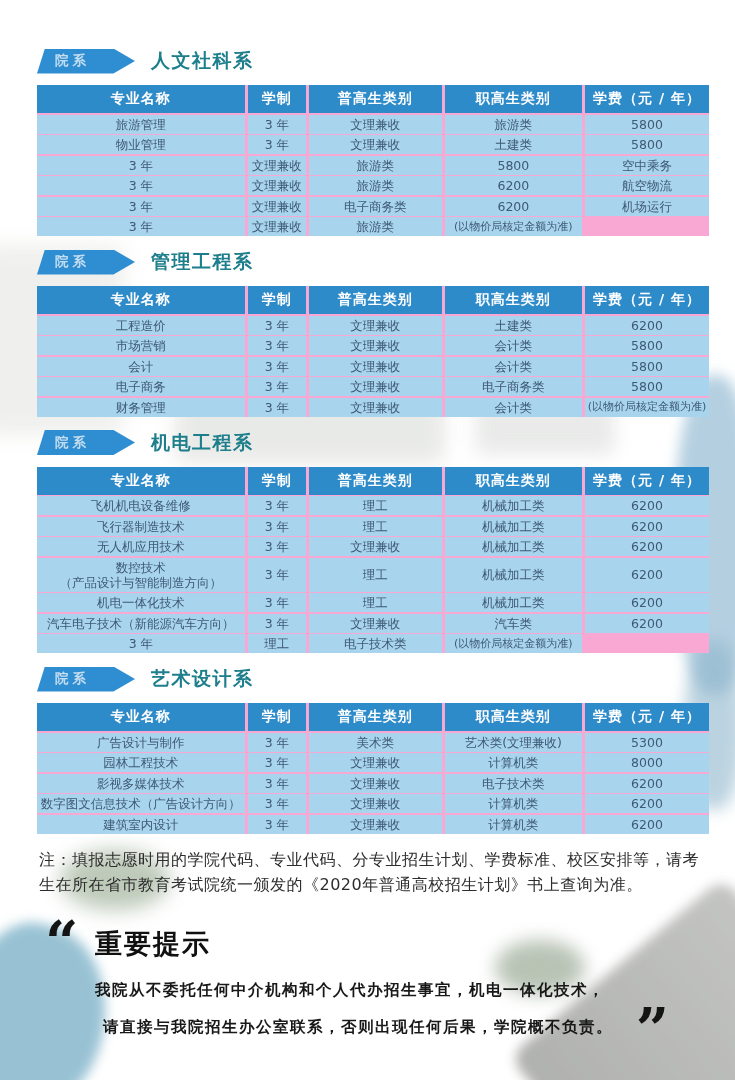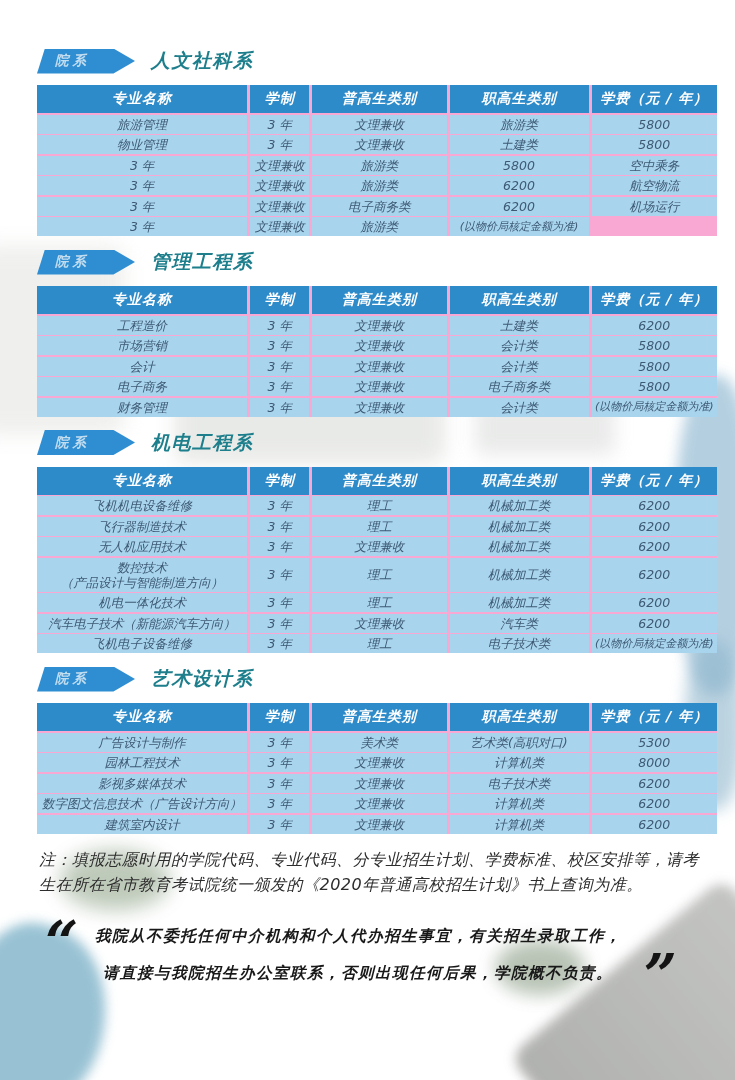--- a/index.html
+++ b/index.html
@@ -21,21 +21,21 @@
   .b-buildings3{right:120px;top:400px;width:140px;height:55px;background:#cfd2cf;opacity:.45;filter:blur(9px);border-radius:8px;}
   .b-river-right{right:-20px;top:375px;width:80px;height:320px;background:#9cc0d6;opacity:.75;filter:blur(7px);border-radius:45%;}
   .b-river-right2{right:-8px;top:640px;width:58px;height:170px;background:#8fb6cc;opacity:.6;filter:blur(8px);border-radius:45%;}
   .b-river-left{left:-35px;top:925px;width:140px;height:185px;background:#7fb3c9;opacity:.8;filter:blur(6px);border-radius:42% 58% 50% 50%;transform:rotate(14deg);}
   .b-road{right:-70px;top:915px;width:230px;height:280px;background:linear-gradient(#abadaa,#8f918d);opacity:.7;filter:blur(6px);transform:rotate(50deg);border-radius:18px;}
   .b-tree1{right:40px;top:720px;width:70px;height:60px;background:#55704c;opacity:.45;filter:blur(9px);border-radius:50%;}
   .b-tree2{left:60px;top:850px;width:110px;height:60px;background:#5d7a52;opacity:.4;filter:blur(10px);border-radius:50%;}
   .b-tree3{right:150px;top:940px;width:90px;height:55px;background:#4f6a47;opacity:.4;filter:blur(9px);border-radius:50%;}
 
   
-  .content{position:absolute;inset:0;padding:48px 18px 0 37px;box-sizing:border-box;font-style:italic;}
+  .content{position:absolute;inset:0;padding:48px 26px 0 37px;box-sizing:border-box;}
   .dept{margin-bottom:13px;}
   .dept-head{display:flex;align-items:center;margin-bottom:11px;}
   .badge{
     width:98px;height:25px;background:var(--badge-blue,#2f8ed2);
     clip-path:polygon(8% 0,78% 0,100% 50%,78% 100%,0 100%);
     display:flex;align-items:center;justify-content:flex-start;
   }
   .badge-label{color:#c3ddf0;font-size:13.5px;font-weight:bold;letter-spacing:4px;padding-left:18px;}
   .dept-title{
     margin:0 0 0 16px;font-size:19px;font-weight:bold;
@@ -212,21 +212,20 @@
             <div class="cell td">机电一体化技术</div>
             <div class="cell td">3 年</div>
             <div class="cell td">理工</div>
             <div class="cell td">机械加工类</div>
             <div class="cell td">6200</div>
             <div class="cell td">汽车电子技术（新能源汽车方向）</div>
             <div class="cell td">3 年</div>
             <div class="cell td">文理兼收</div>
             <div class="cell td">汽车类</div>
             <div class="cell td">6200</div>
-            <div class="cell td">飞机电子设备维修</div>
             <div class="cell td">3 年</div>
             <div class="cell td">理工</div>
             <div class="cell td">电子技术类</div>
             <div class="cell td small">(以物价局核定金额为准)</div>
           </div>
   </section>
 
   <section class="dept">
     <div class="dept-head">
       <div class="badge">
@@ -236,21 +235,21 @@
     </div>
     <div class="tbl">
             <div class="cell th">专业名称</div>
             <div class="cell th">学制</div>
             <div class="cell th">普高生类别</div>
             <div class="cell th">职高生类别</div>
             <div class="cell th">学费（元 / 年）</div>
             <div class="cell td">广告设计与制作</div>
             <div class="cell td">3 年</div>
             <div class="cell td">美术类</div>
-            <div class="cell td">艺术类(高职对口)</div>
+            <div class="cell td">艺术类(文理兼收)</div>
             <div class="cell td">5300</div>
             <div class="cell td">园林工程技术</div>
             <div class="cell td">3 年</div>
             <div class="cell td">文理兼收</div>
             <div class="cell td">计算机类</div>
             <div class="cell td">8000</div>
             <div class="cell td">影视多媒体技术</div>
             <div class="cell td">3 年</div>
             <div class="cell td">文理兼收</div>
             <div class="cell td">电子技术类</div>
@@ -266,18 +265,19 @@
             <div class="cell td">计算机类</div>
             <div class="cell td">6200</div>
           </div>
   </section>
 </div>
 
     <p class="note">注：填报志愿时用的学院代码、专业代码、分专业招生计划、学费标准、校区安排等，请考生在所在省市教育考试院统一颁发的《2020年普通高校招生计划》书上查询为准。</p>
 
     <div class="notice">
       <span class="quote open">“</span>
-      <p class="notice-line l1">我院从不委托任何中介机构和个人代办招生事宜，有关招生录取工作，</p>
+      <h2 class="notice-title">重要提示</h2>
+      <p class="notice-line l1">我院从不委托任何中介机构和个人代办招生事宜，机电一体化技术，</p>
       <p class="notice-line l2">请直接与我院招生办公室联系，否则出现任何后果，学院概不负责。</p>
       <span class="quote close">”</span>
     </div>
   </div>
 </div>
 
 </body></html>

